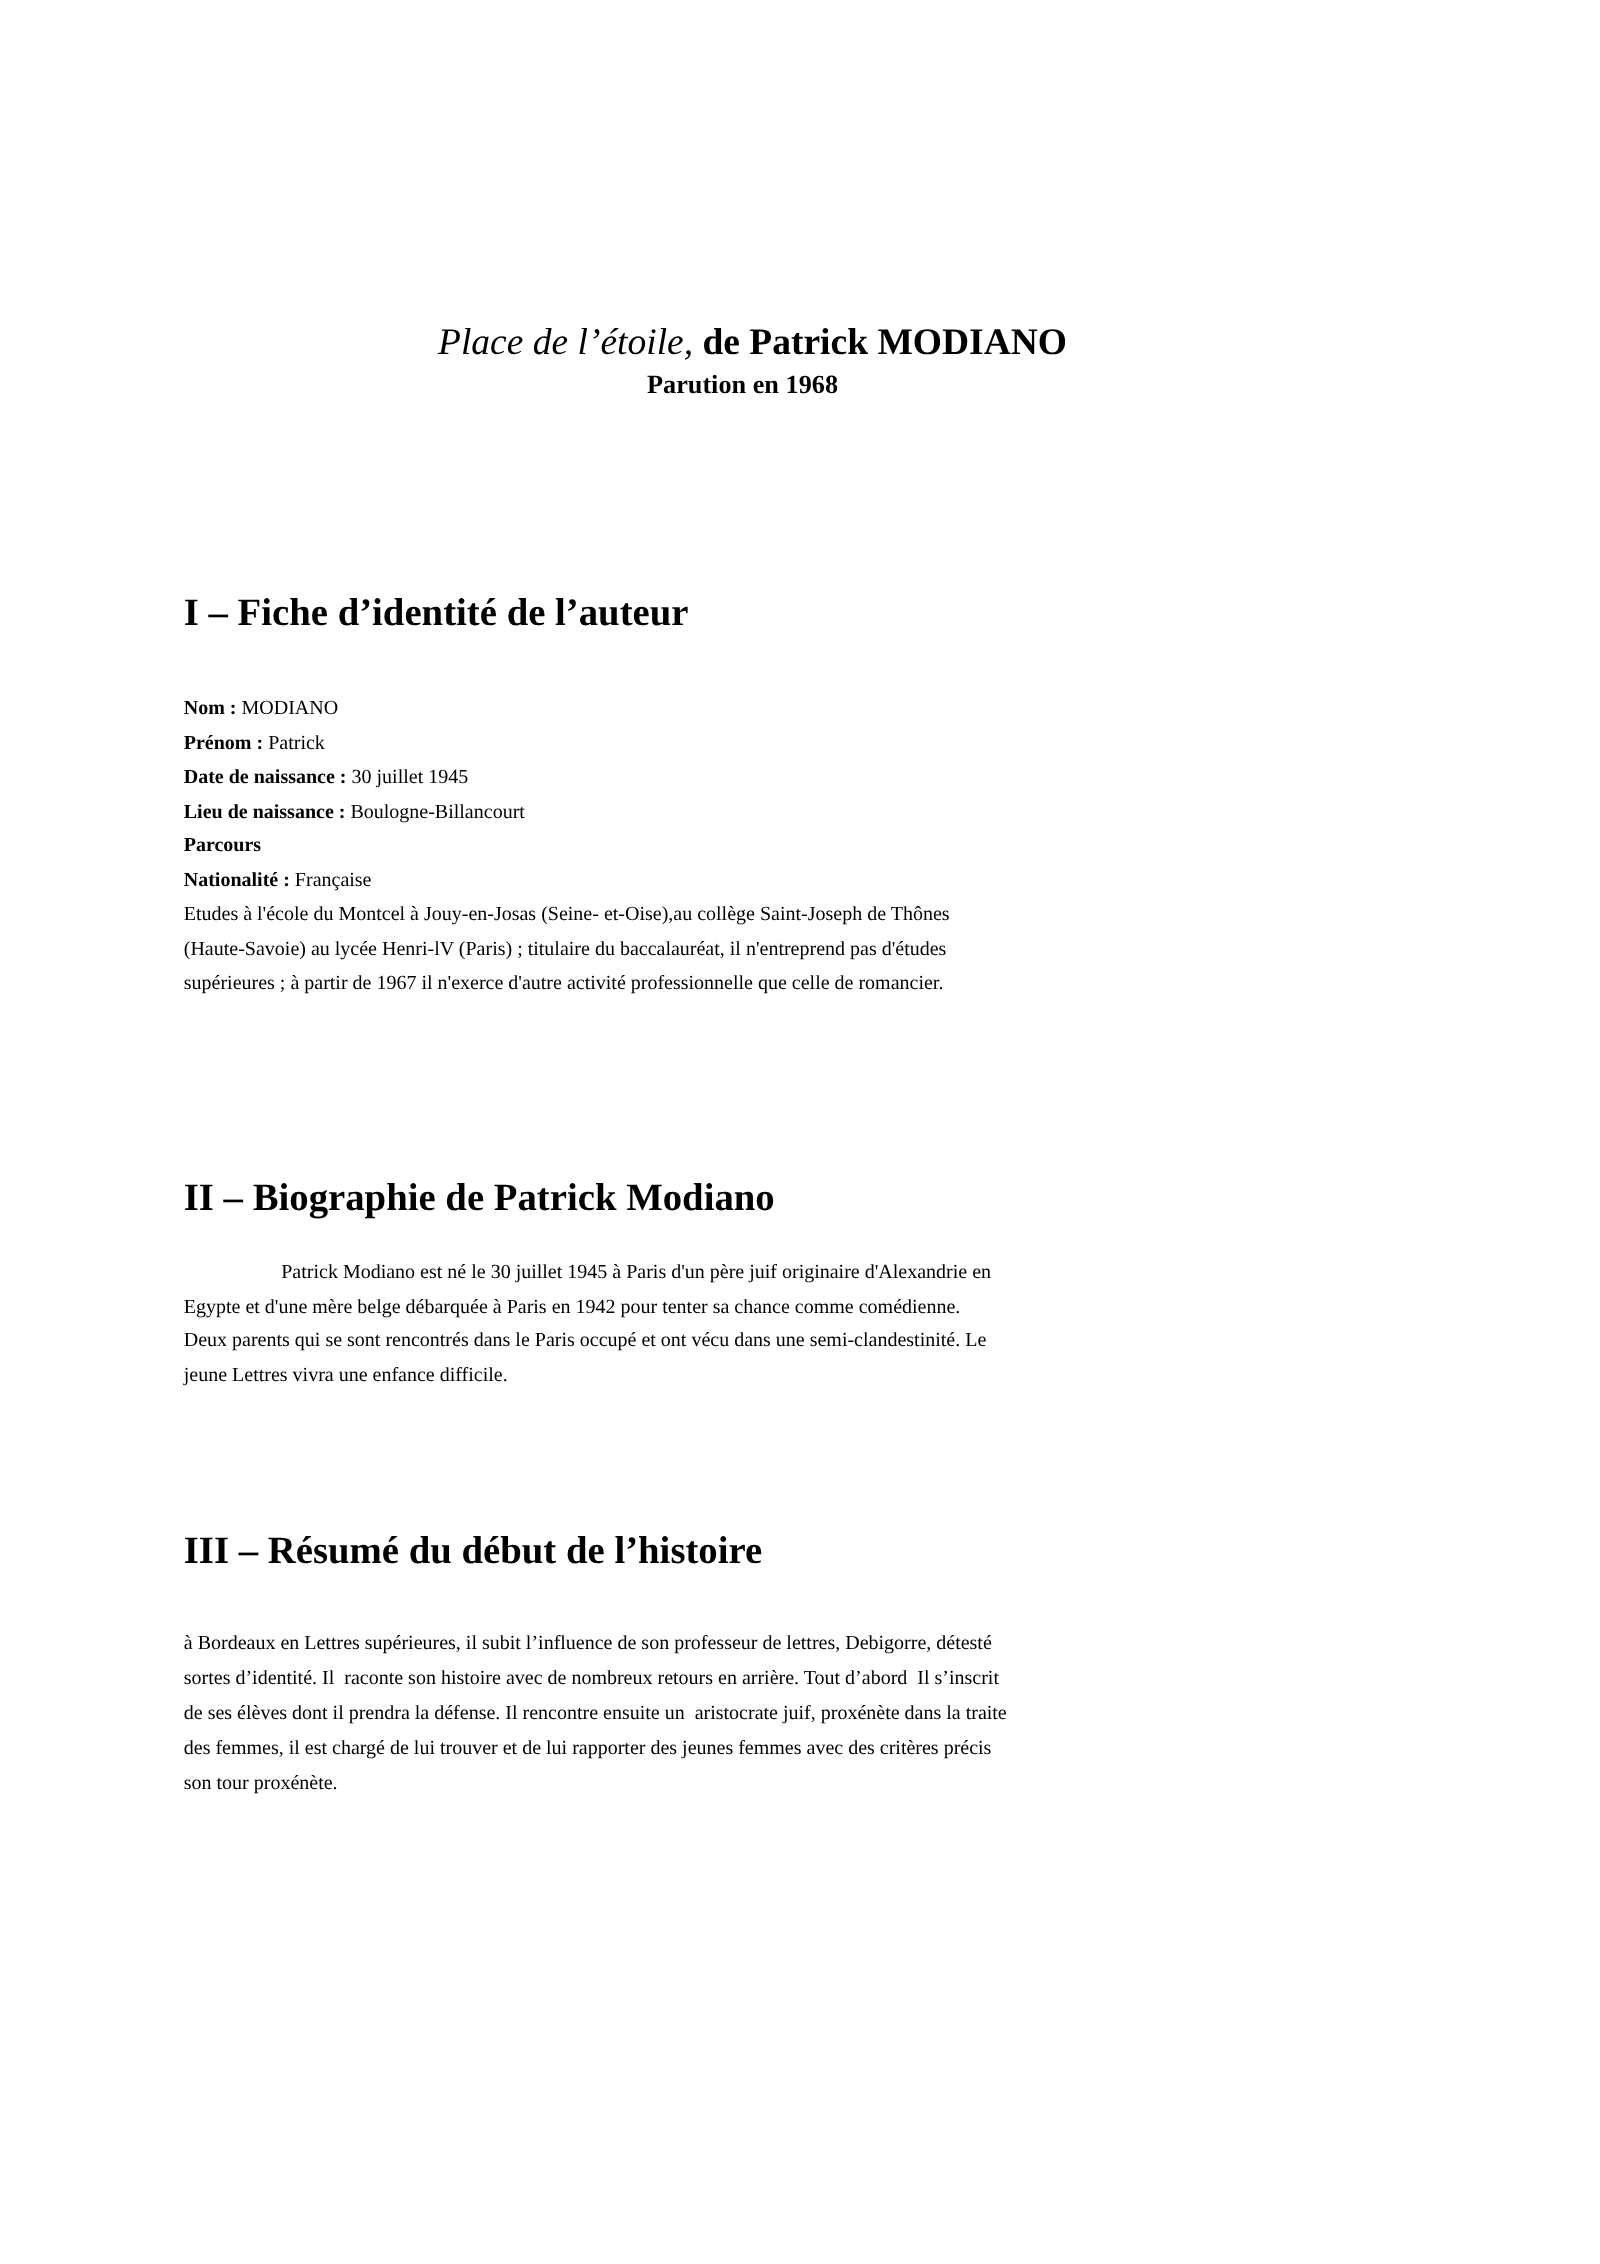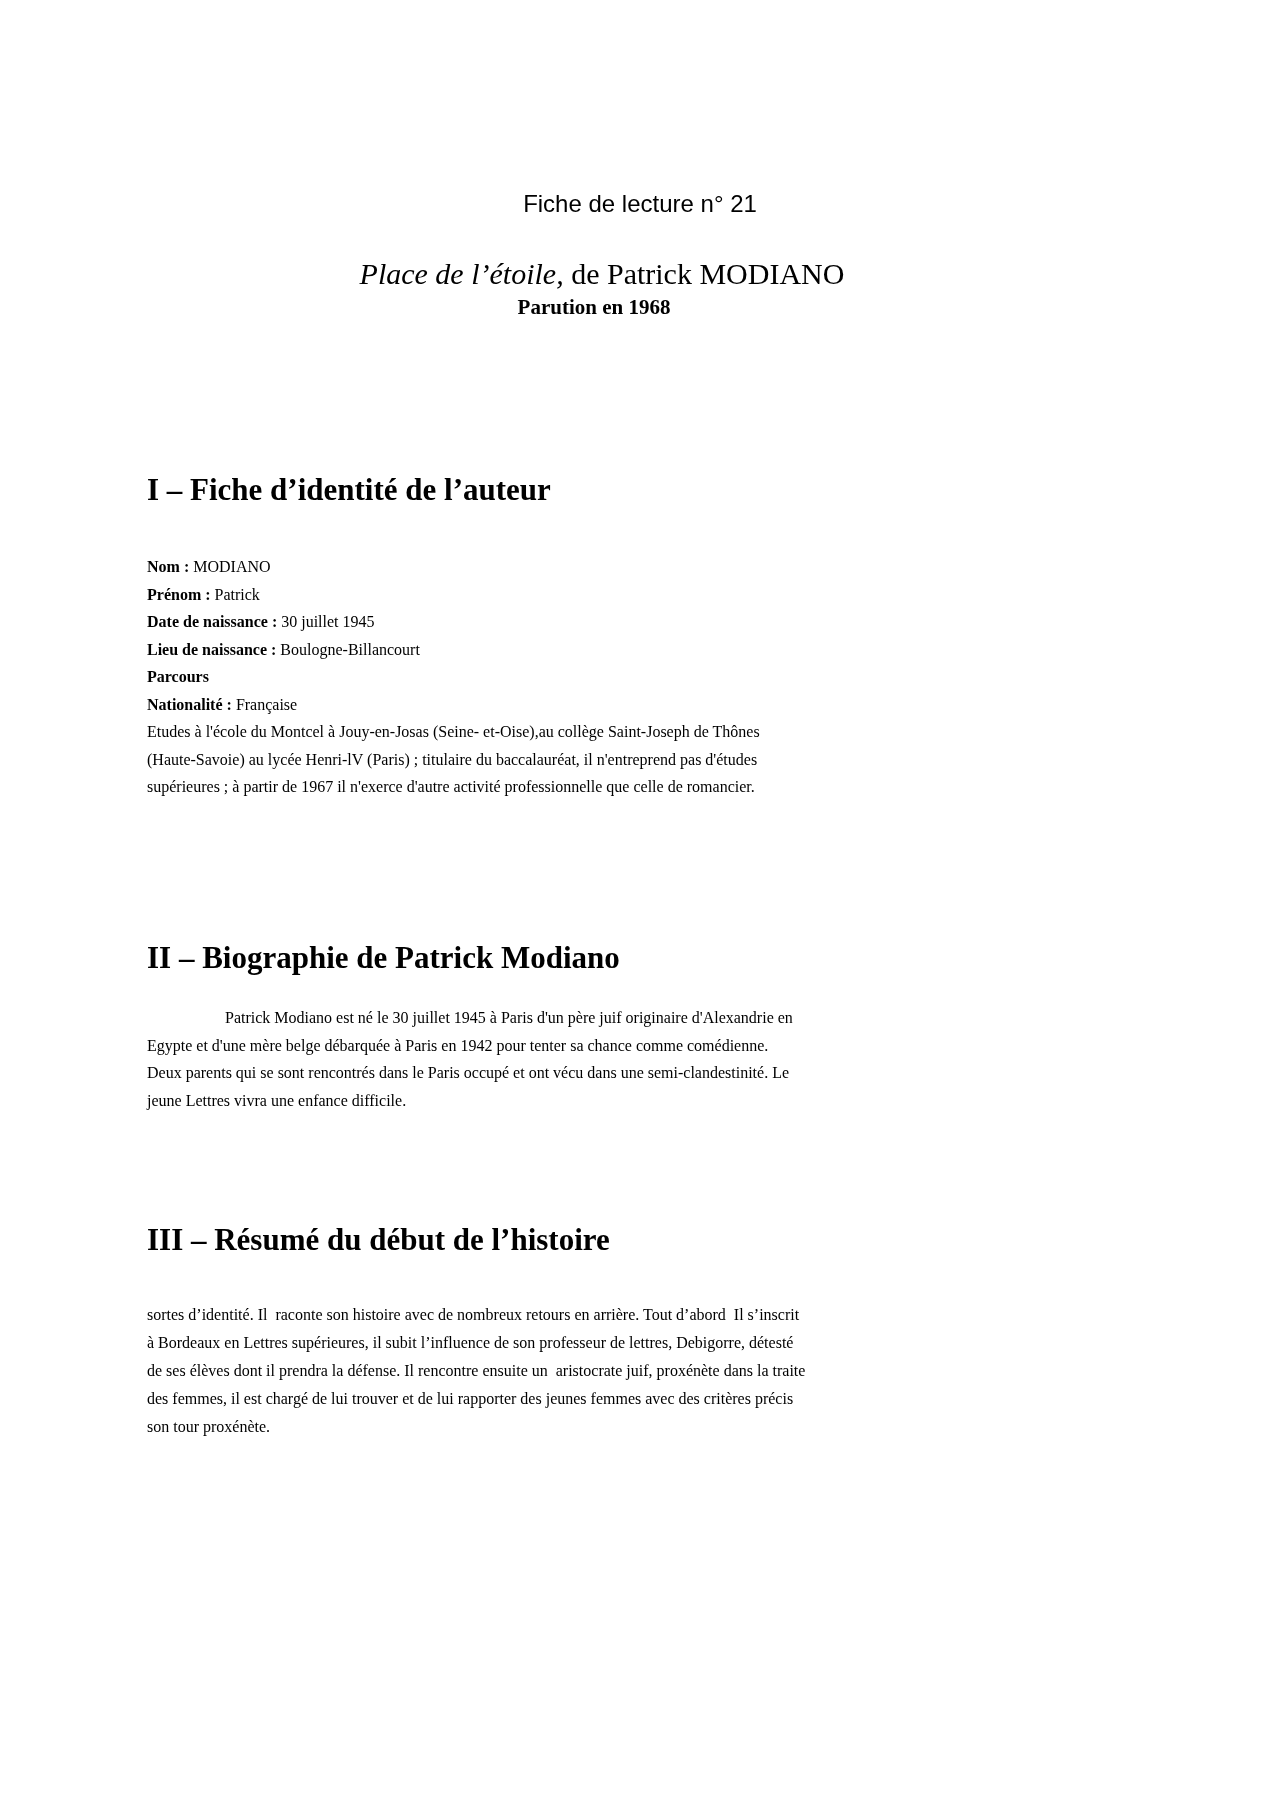--- a/index.html
+++ b/index.html
@@ -22,21 +22,21 @@
     font-size: 24px; line-height: 28px;
     white-space: pre;
   }
   .title-line {
     position: absolute; top: 257px; left: -38px; width: 1280px;
     text-align: center;
     font-size: 30px; line-height: 34px;
     white-space: pre;
   }
   .title-italic { font-style: italic; }
-  .title-rest { font-weight: normal; }
+  .title-rest { font-weight: bold; }
   .publication {
     position: absolute; top: 295px; left: 0; width: 1188px;
     text-align: center;
     font-size: 21px; line-height: 24px;
     font-weight: bold;
     white-space: pre;
   }
   .section-heading {
     position: absolute; left: 147px;
     font-size: 31px; line-height: 36px;
@@ -57,21 +57,20 @@
   .b { font-weight: bold; }
   .bi { font-weight: bold; font-style: italic; }
   .indent-bio { padding-left: 78px; }
   .indent-sum { padding-left: 70px; }
 </style>
 </head>
 <body>
 
 <div class="page">
 
-  <div class="doc-header">Fiche de lecture n° 21</div>
 
   <div class="title-line"><span class="title-italic">Place de l’étoile,</span><span class="title-rest"> de Patrick MODIANO</span></div>
 
   <div class="publication">Parution en 1968</div>
 
   <div class="section-heading h1">I – Fiche d’identité de l’auteur</div>
 
   <div class="text-block identity-block">
     <div class="line"><span class="b">Nom :</span><span> MODIANO</span></div>
     <div class="line"><span class="b">Prénom :</span><span> Patrick</span></div>
@@ -89,20 +88,20 @@
   <div class="text-block bio-block">
     <div class="line indent-bio">Patrick Modiano est né le 30 juillet 1945 à Paris d'un père juif originaire d'Alexandrie en</div>
     <div class="line">Egypte et d'une mère belge débarquée à Paris en 1942 pour tenter sa chance comme comédienne.</div>
     <div class="line">Deux parents qui se sont rencontrés dans le Paris occupé et ont vécu dans une semi-clandestinité. Le</div>
     <div class="line">jeune Lettres vivra une enfance difficile.</div>
   </div>
 
   <div class="section-heading h3">III – Résumé du début de l’histoire</div>
 
   <div class="text-block summary-block">
+    <div class="line">à Bordeaux en Lettres supérieures, il subit l’influence de son professeur de lettres, Debigorre, détesté</div>
     <div class="line">sortes d’identité. Il  raconte son histoire avec de nombreux retours en arrière. Tout d’abord  Il s’inscrit</div>
-    <div class="line">à Bordeaux en Lettres supérieures, il subit l’influence de son professeur de lettres, Debigorre, détesté</div>
     <div class="line">de ses élèves dont il prendra la défense. Il rencontre ensuite un  aristocrate juif, proxénète dans la traite</div>
     <div class="line">des femmes, il est chargé de lui trouver et de lui rapporter des jeunes femmes avec des critères précis</div>
     <div class="line">son tour proxénète.</div>
   </div>
 
 </div>
 
 </body></html>

